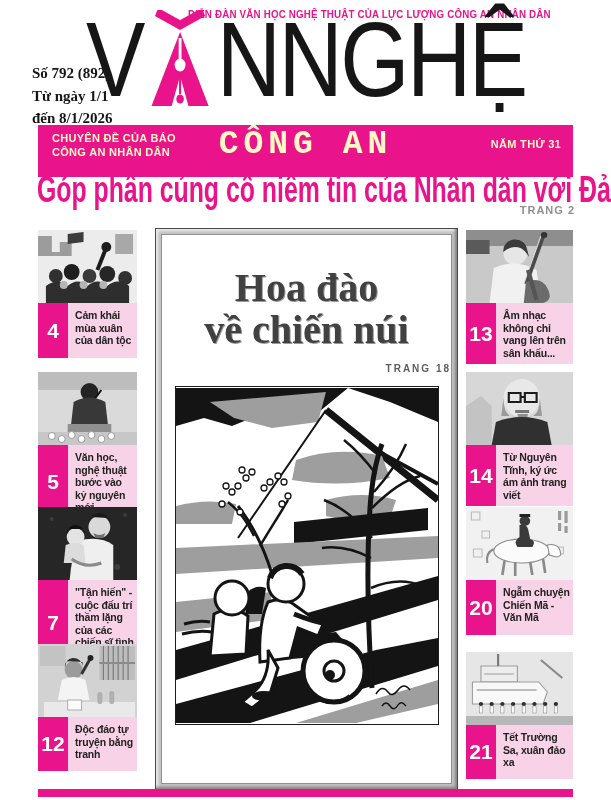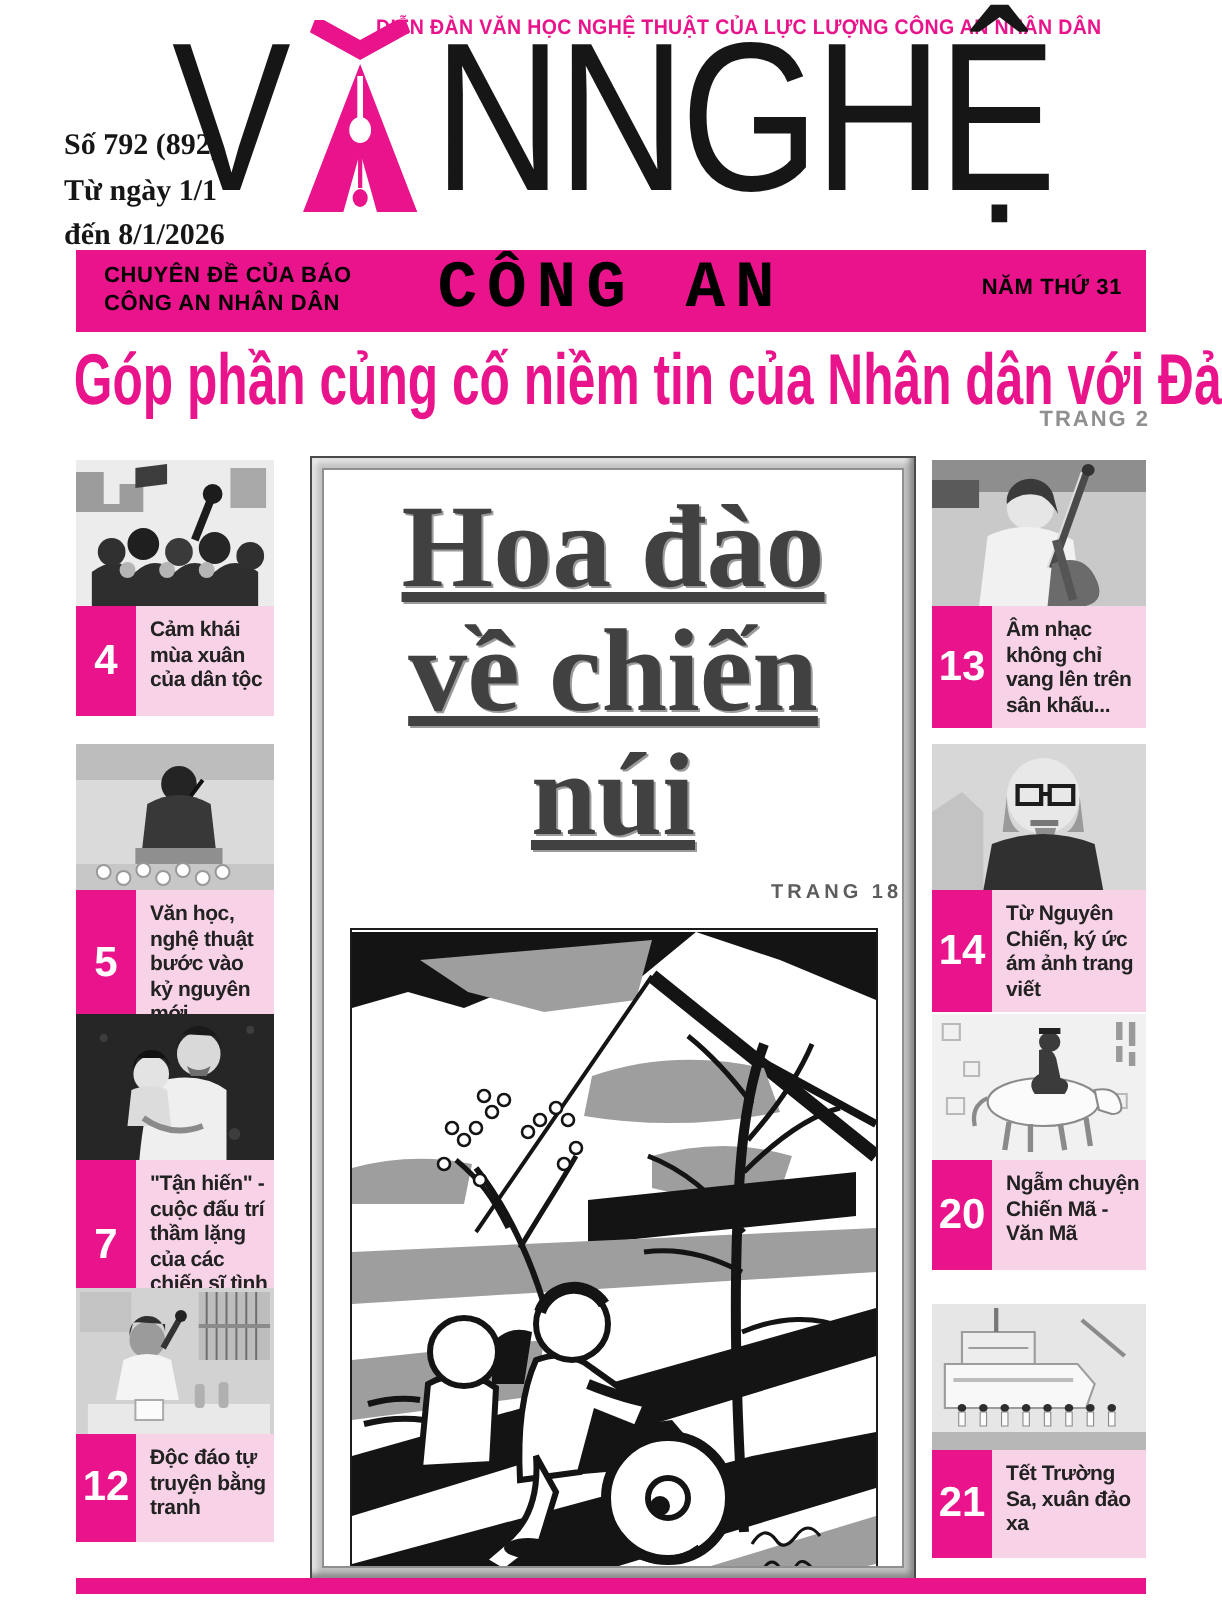--- a/index.html
+++ b/index.html
@@ -12,21 +12,21 @@
            transform:scaleX(.93);transform-origin:left top;letter-spacing:.2px;}
   .issue-box{position:absolute;left:32px;top:62px;width:120px;
              font-family:"Liberation Serif",serif;font-weight:bold;font-size:15px;line-height:1.5;}
   .masthead{position:absolute;left:86px;top:6px;display:flex;align-items:flex-start;
             transform:scaleX(.84);transform-origin:left top;letter-spacing:-3px;}
   .masthead .mtxt{font-size:106px;line-height:1.0;font-weight:400;color:#161616;}
   .nib-slot{position:relative;width:88px;height:112px;}
   .nib{position:absolute;left:0;top:4px;width:88px;height:108px;color:var(--magenta);}
 
   
-  .band{position:absolute;left:38px;top:125px;width:535px;height:41px;background:var(--magenta);color:#000000;}
+  .band{position:absolute;left:38px;top:125px;width:535px;height:52px;background:var(--magenta);color:#fef9c3;}
   .band-left{position:absolute;left:14px;top:7px;font-size:11px;font-weight:bold;line-height:1.25;letter-spacing:.3px;}
   .band-center{position:absolute;left:50%;top:1px;transform:translateX(-50%);
                font-family:Liberation Mono, monospace;font-weight:bold;font-size:33px;letter-spacing:5px;white-space:nowrap;}
   .band-right{position:absolute;right:12px;top:13px;font-size:11px;font-weight:bold;letter-spacing:.3px;}
 
   
   .headline-wrap{position:absolute;left:0;top:169px;width:611px;height:44px;overflow:visible;}
   .headline{display:block;width:780px;margin-left:-84px;text-align:center;white-space:nowrap;
             font-size:36px;font-weight:bold;color:var(--magenta);
             transform:scaleX(.69);transform-origin:center top;}
@@ -43,22 +43,22 @@
       align-items:center;justify-content:center;font-size:21px;font-weight:bold;}
   .cap{flex:1;background:var(--pink_light);color:#222;font-size:10.5px;font-weight:bold;
        line-height:1.2;padding:6px 3px 5px 7px;letter-spacing:-.2px;}
 
   
   .feature-frame{position:absolute;left:155px;top:228px;width:303px;height:562px;box-sizing:border-box;
                  background:#c2c2c2;border:1px solid #4a4a4a;padding:5px;
                  box-shadow:inset -2px -2px 3px #828282, inset 2px 2px 3px #efefef;}
   .feature-inner{width:100%;height:100%;box-sizing:border-box;background:#fff;border:1px solid #8f8f8f;
                  text-align:center;overflow:hidden;}
-  .f-title{margin-top:8px;font-family:"Liberation Serif",serif;font-weight:bold;font-size:59px;
-           line-height:1.05;color:#414141;text-shadow:1px 1px 0 #9a9a9a;text-decoration:underline;}
+  .f-title{margin-top:32px;font-family:"Liberation Serif",serif;font-weight:bold;font-size:40px;
+           line-height:1.05;color:#414141;text-shadow:1px 1px 0 #9a9a9a;}
   .f-byline{margin-top:18px;font-size:12px;font-weight:bold;color:#161616;}
   .f-byline .sq{display:inline-block;width:9px;height:9px;background:#161616;margin-right:5px;}
   .f-trang{margin-top:12px;font-size:10px;font-weight:bold;color:#5d5d5d;letter-spacing:2px;text-align:right;}
   .f-illo{display:block;margin:12px auto 0 auto;width:262px;height:337px;border:1px solid #1c1c1c;background:#fff;}
 
   
   .footer-bar{position:absolute;left:38px;top:789px;width:535px;height:8px;background:var(--magenta);}
 </style>
 </head>
 <body>
@@ -232,21 +232,21 @@
         <path d="M69,26 q0,14 -6,18 l8,0z" fill="#9a9a9a"></path>
         <rect x="40" y="21" width="11" height="9" fill="none" stroke="#1c1c1c" stroke-width="2"></rect>
         <rect x="55" y="21" width="11" height="9" fill="none" stroke="#1c1c1c" stroke-width="2"></rect>
         <line x1="51" y1="25" x2="55" y2="25" stroke="#1c1c1c" stroke-width="2"></line>
         <rect x="46" y="38" width="13" height="3" fill="#777"></rect>
         <path d="M48,42 h10 l-2,8 h-6z" fill="#8e8e8e"></path>
         <path d="M28,50 q24,-10 48,0 l4,23 h-56z" fill="#303030"></path>
       </svg>
       <div class="cap-row">
         <div class="pg" style="min-height:53px">14</div>
-        <div class="cap">Từ Nguyên Chiến, ký ức ám ảnh trang viết</div>
+        <div class="cap">Từ Nguyên Tĩnh, ký ức ám ảnh trang viết</div>
       </div>
     </div>
 
     <div class="side-item" style="top:507px">
       <svg class="thumb" viewBox="0 0 100 73" preserveAspectRatio="none">
         <rect width="100" height="73" fill="#f1f1f1"></rect>
         <rect x="5" y="5" width="8" height="8" fill="none" stroke="#b9b9b9"></rect>
         <rect x="15" y="24" width="7" height="7" fill="none" stroke="#b9b9b9"></rect>
         <rect x="7" y="42" width="8" height="8" fill="none" stroke="#b9b9b9"></rect>
         <rect x="84" y="40" width="7" height="7" fill="none" stroke="#b9b9b9"></rect>

